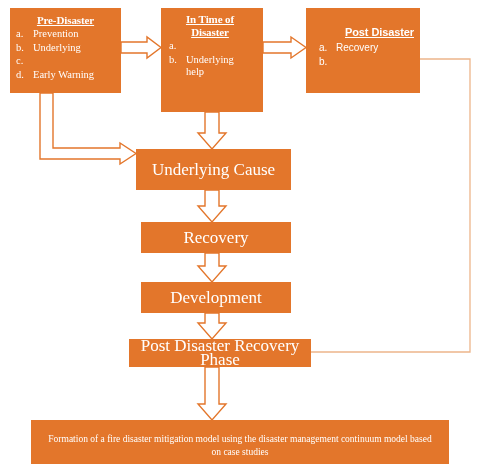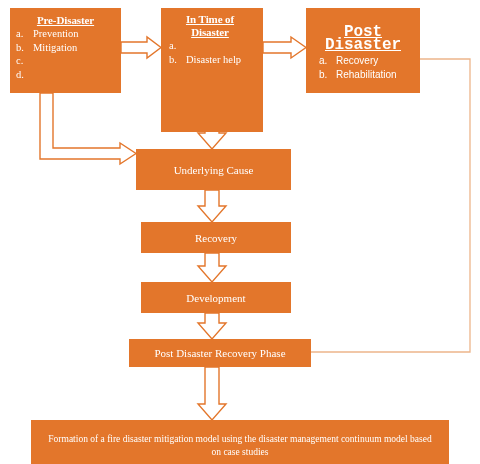--- a/index.html
+++ b/index.html
@@ -28,22 +28,23 @@
     display: block;
     text-align: center;
     font-weight: bold;
     text-decoration: underline;
     font-size: 11px;
     line-height: 13px;
     font-family: "Liberation Serif", serif;
     letter-spacing: -0.1px;
   }
   .box-title.sans {
-    font-family: Liberation Mono, monospace;
-    font-size: 16px;
+    font-family: Liberation Sans, sans-serif;
+    font-size: 11px;
+    text-align: right;
   }
   .lst {
     margin: 0;
     padding: 0;
     list-style: none;
   }
   .lst li {
     display: flex;
     font-size: 10.5px;
     line-height: 12.5px;
@@ -60,21 +61,21 @@
   .lst.sans li {
     font-family: "Liberation Sans", sans-serif;
     font-size: 10px;
     line-height: 13px;
   }
   .center-box {
     display: flex;
     align-items: center;
     justify-content: center;
     text-align: center;
-    font-size: 11px;
+    font-size: 17px;
     line-height: 14px;
     padding: 2px 6px;
   }
   .center-box.small {
     font-size: 9.5px;
     line-height: 13px;
   }
   
   .svgl {
     position: absolute;
@@ -113,54 +114,54 @@
 
   <div class="box" style="left:10px; top:8px; width:111px; height:85px; padding:6px 6px 0 6px;">
     <span class="box-title">Pre-Disaster</span>
     <ul class="lst">
       <li>
           <span class="mk">a.</span>
           <span class="tx">Prevention</span>
         </li>
       <li>
           <span class="mk">b.</span>
-          <span class="tx">Mitigation</span>
+          <span class="tx">Underlying</span>
         </li>
       <li>
           <span class="mk">c.</span>
         </li>
       <li>
           <span class="mk">d.</span>
+          <span class="tx">Early Warning</span>
         </li>
     </ul>
   </div>
 
-  <div class="box" style="left:161px; top:8px; width:102px; height:124px; padding:5px 12px 0 8px;">
+  <div class="box" style="left:161px; top:8px; width:102px; height:104px; padding:5px 12px 0 8px;">
     <span class="box-title">In Time of Disaster</span>
     <ul class="lst">
       <li>
           <span class="mk">a.</span>
         </li>
       <li>
           <span class="mk">b.</span>
-          <span class="tx">Disaster help</span>
+          <span class="tx">Underlying help</span>
         </li>
     </ul>
   </div>
 
   <div class="box" style="left:306px; top:8px; width:114px; height:85px; padding:18px 6px 0 6px;">
     <span class="box-title sans">Post Disaster</span>
     <ul class="lst sans" style="margin-top:2px;">
       <li style="padding-left:7px;">
           <span class="mk">a.</span>
           <span class="tx">Recovery</span>
         </li>
       <li style="padding-left:7px;">
           <span class="mk">b.</span>
-          <span class="tx">Rehabilitation</span>
         </li>
     </ul>
   </div>
 
   <div class="box center-box" style="left:136px; top:149px; width:155px; height:41px;">
     <span>Underlying Cause</span>
   </div>
 
   <div class="box center-box" style="left:141px; top:222px; width:150px; height:31px;">
     <span>Recovery</span>

